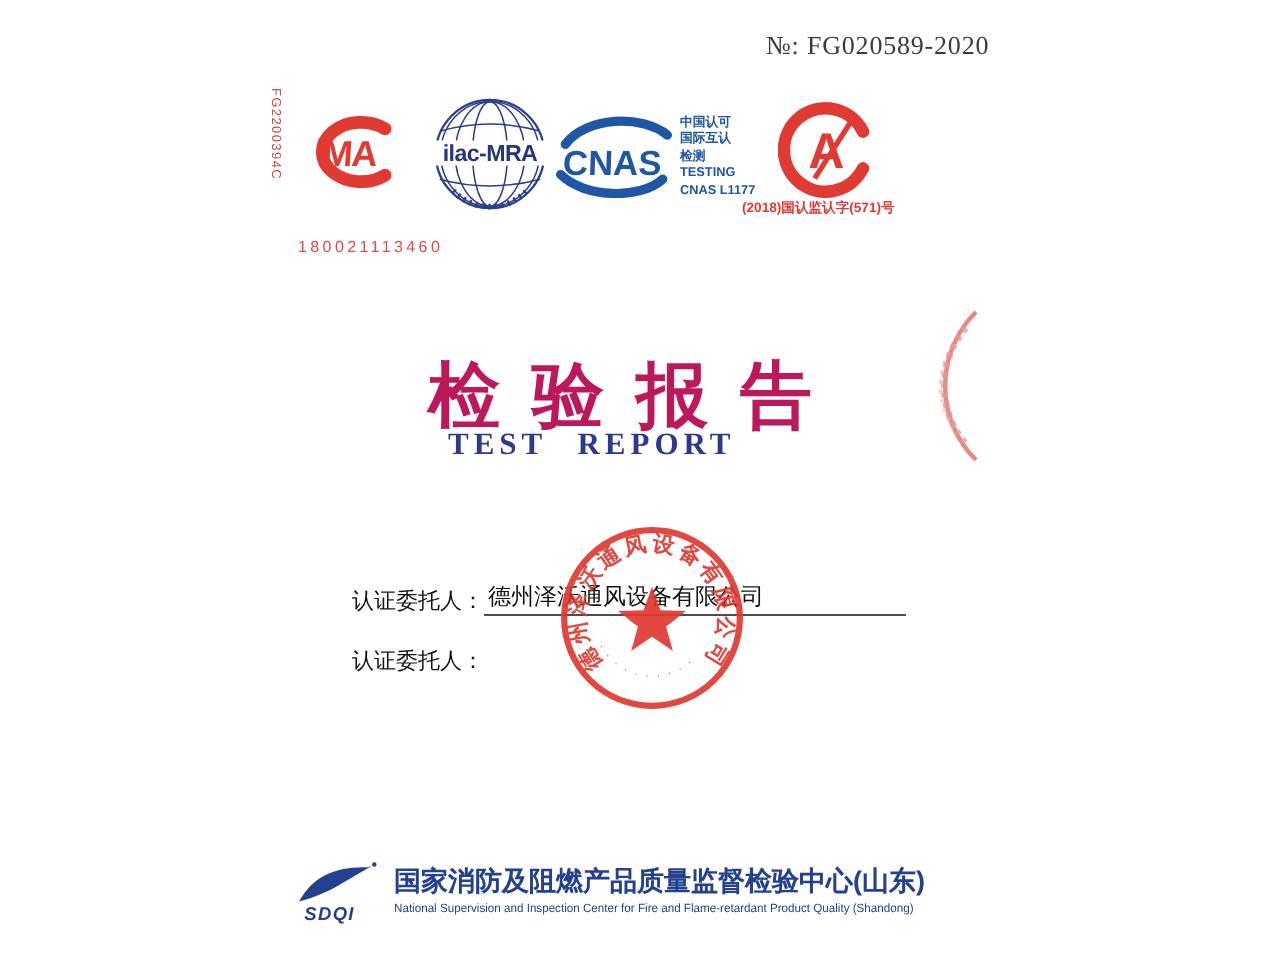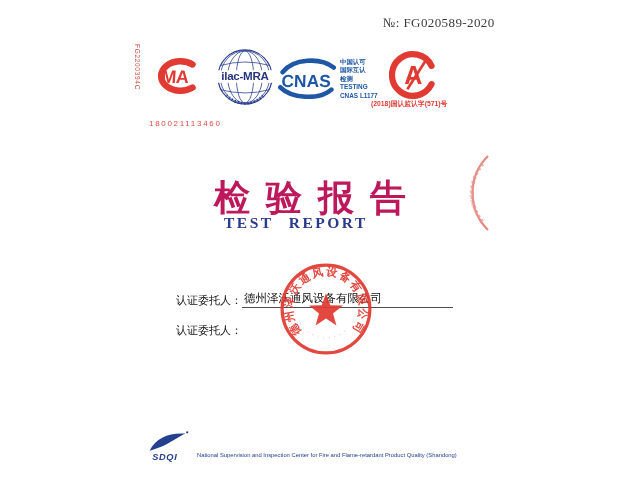--- a/index.html
+++ b/index.html
@@ -124,15 +124,16 @@
     <path d="M 33,6 A 52,52 0 0 0 33,80" fill="none" stroke="#e2746b" stroke-width="2.2"></path>
     <path d="M 28,14 A 44,44 0 0 0 28,72" fill="none" stroke="#e2857d" stroke-width="3.4" stroke-dasharray="2.4,2.6" opacity=".75"></path>
     <path d="M 22,22 A 38,38 0 0 0 22,64" fill="none" stroke="#e8968f" stroke-width="2.6" stroke-dasharray="1.8,3" opacity=".55"></path>
   </svg>
 
   <svg class="abs footer-logo" width="44" height="33" viewBox="0 0 66 50">
     <path d="M 2,33 C 12,14 30,6 54,7 L 57,6 L 33,20 C 25,25 13,30 2,33 Z" fill="#23418f"></path>
     <circle cx="59" cy="5" r="1.7" fill="#23418f"></circle>
     <text x="6" y="47" font-size="14" font-weight="bold" font-style="italic" fill="#23418f" letter-spacing="1" font-family="Liberation Sans, sans-serif">SDQI</text>
   </svg>
+  <div class="abs footer-cn">国家消防及阻燃产品质量监督检验中心(山东)</div>
   <div class="abs footer-en">National Supervision and Inspection Center for Fire and Flame-retardant Product Quality (Shandong)</div>
 
 </div>
 
 </body></html>

